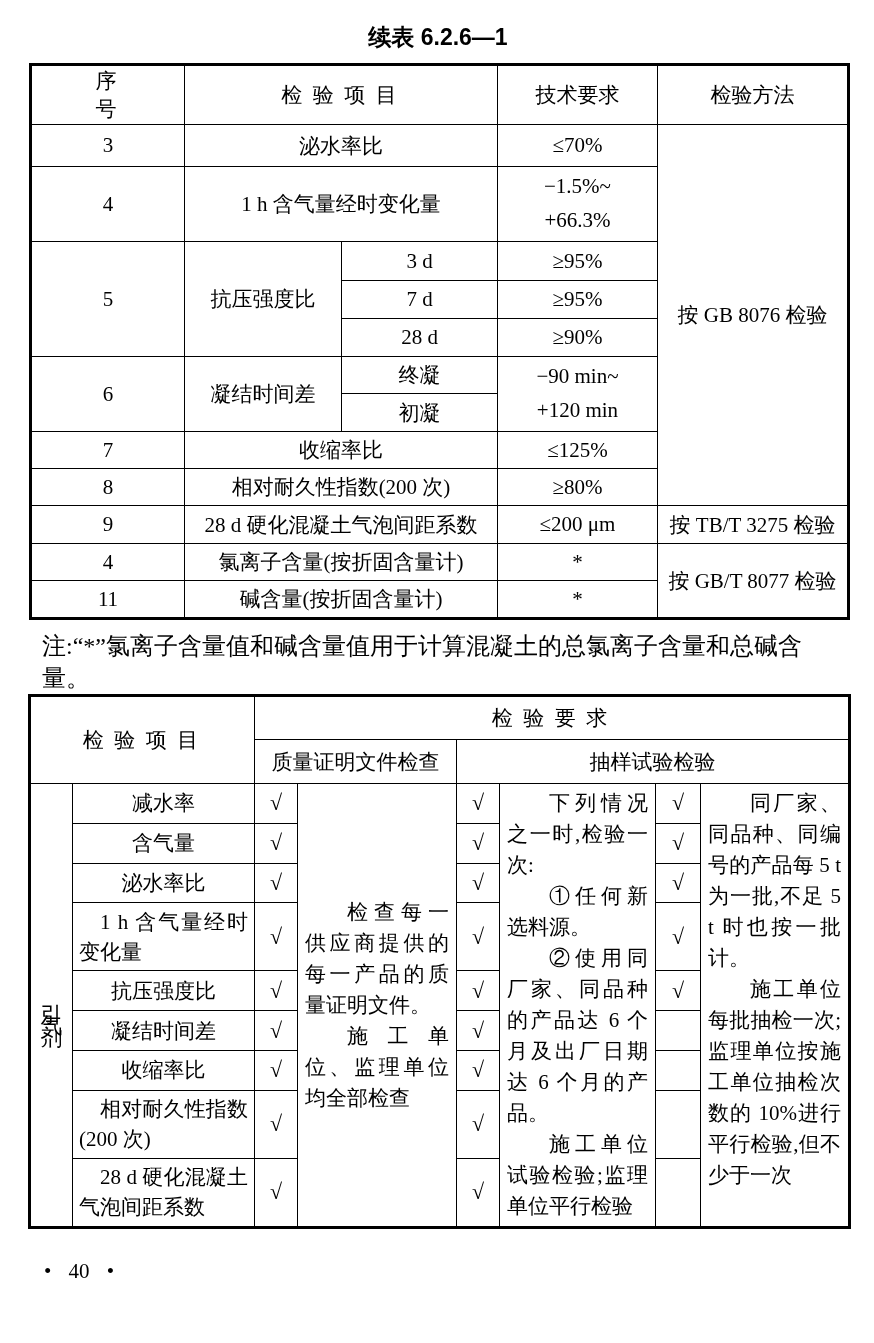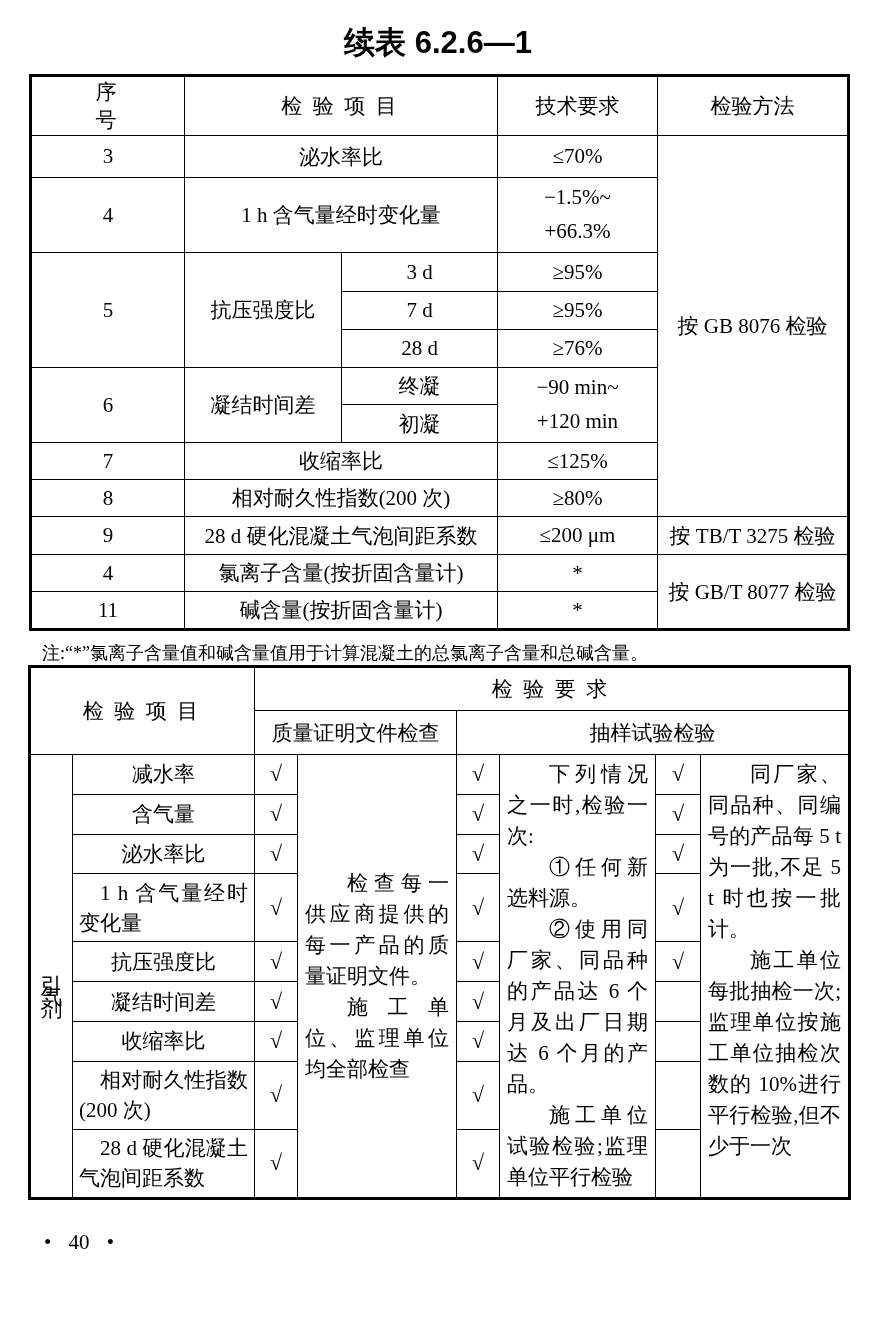--- a/index.html
+++ b/index.html
@@ -8,21 +8,21 @@
     width: 874px; height: 1343px;
     background: #ffffff; color: #000000;
     font-family: "Liberation Serif", "DejaVu Serif", serif;
     overflow: hidden;
   }
   .page { padding: 14px 26px 0 28px; }
 
   .tbl-caption {
     text-align: center;
     font-weight: 700;
-    font-size: 31px;
+    font-size: 23px;
     font-family: "Liberation Sans", "DejaVu Sans", sans-serif;
     margin: 8px 0 10px 0;
   }
 
   table {
     border-collapse: collapse;
     table-layout: fixed;
     border: 3px solid #000;
   }
   #table1 { width: 818px; margin-left: 1px; padding-left: 30px; }
@@ -38,21 +38,21 @@
     overflow: hidden;
   }
 
   
   .sp-serial { letter-spacing: 2.4em; padding-left: 2.4em; }
   .sp-half   { letter-spacing: 0.5em; padding-left: 0.5em; }
 
   .pre { white-space: pre-line; line-height: 1.6; }
 
   .note {
-    font-size: 18px;
+    font-size: 24px;
     margin: 10px 0 0 14px;
     font-family: Liberation Serif, serif;
   }
   .para {
     font-size: 23px;
     text-indent: 2em;
     margin: 16px 2px 0 2px;
   }
 
   
@@ -129,21 +129,21 @@
         <td rowspan="3">抗压强度比</td>
         <td>3 d</td>
         <td>≥95%</td>
       </tr>
       <tr style="height:38px">
         <td>7 d</td>
         <td>≥95%</td>
       </tr>
       <tr style="height:38px">
         <td>28 d</td>
-        <td>≥76%</td>
+        <td>≥90%</td>
       </tr>
       <tr style="height:37px">
         <td rowspan="2">6</td>
         <td rowspan="2">凝结时间差</td>
         <td>终凝</td>
         <td rowspan="2" class="pre">−90 min~
 +120 min</td>
       </tr>
       <tr style="height:38px">
         <td>初凝</td>

